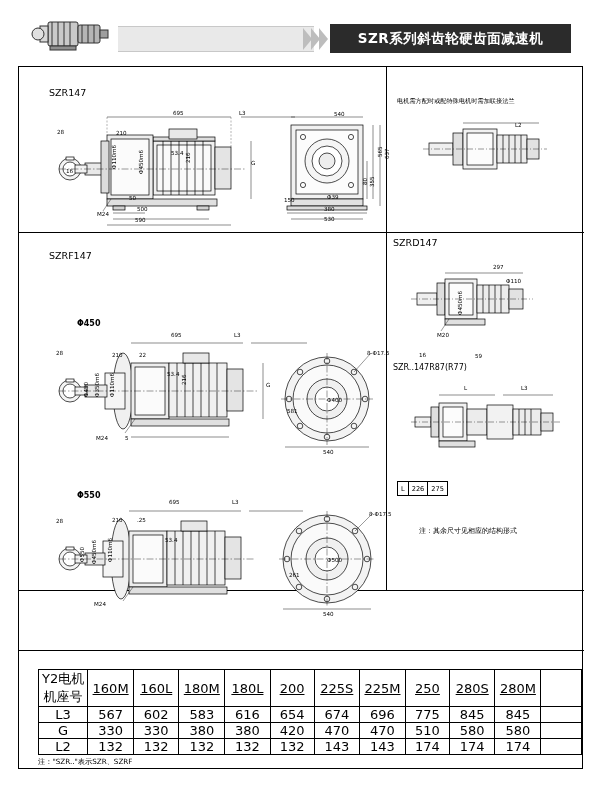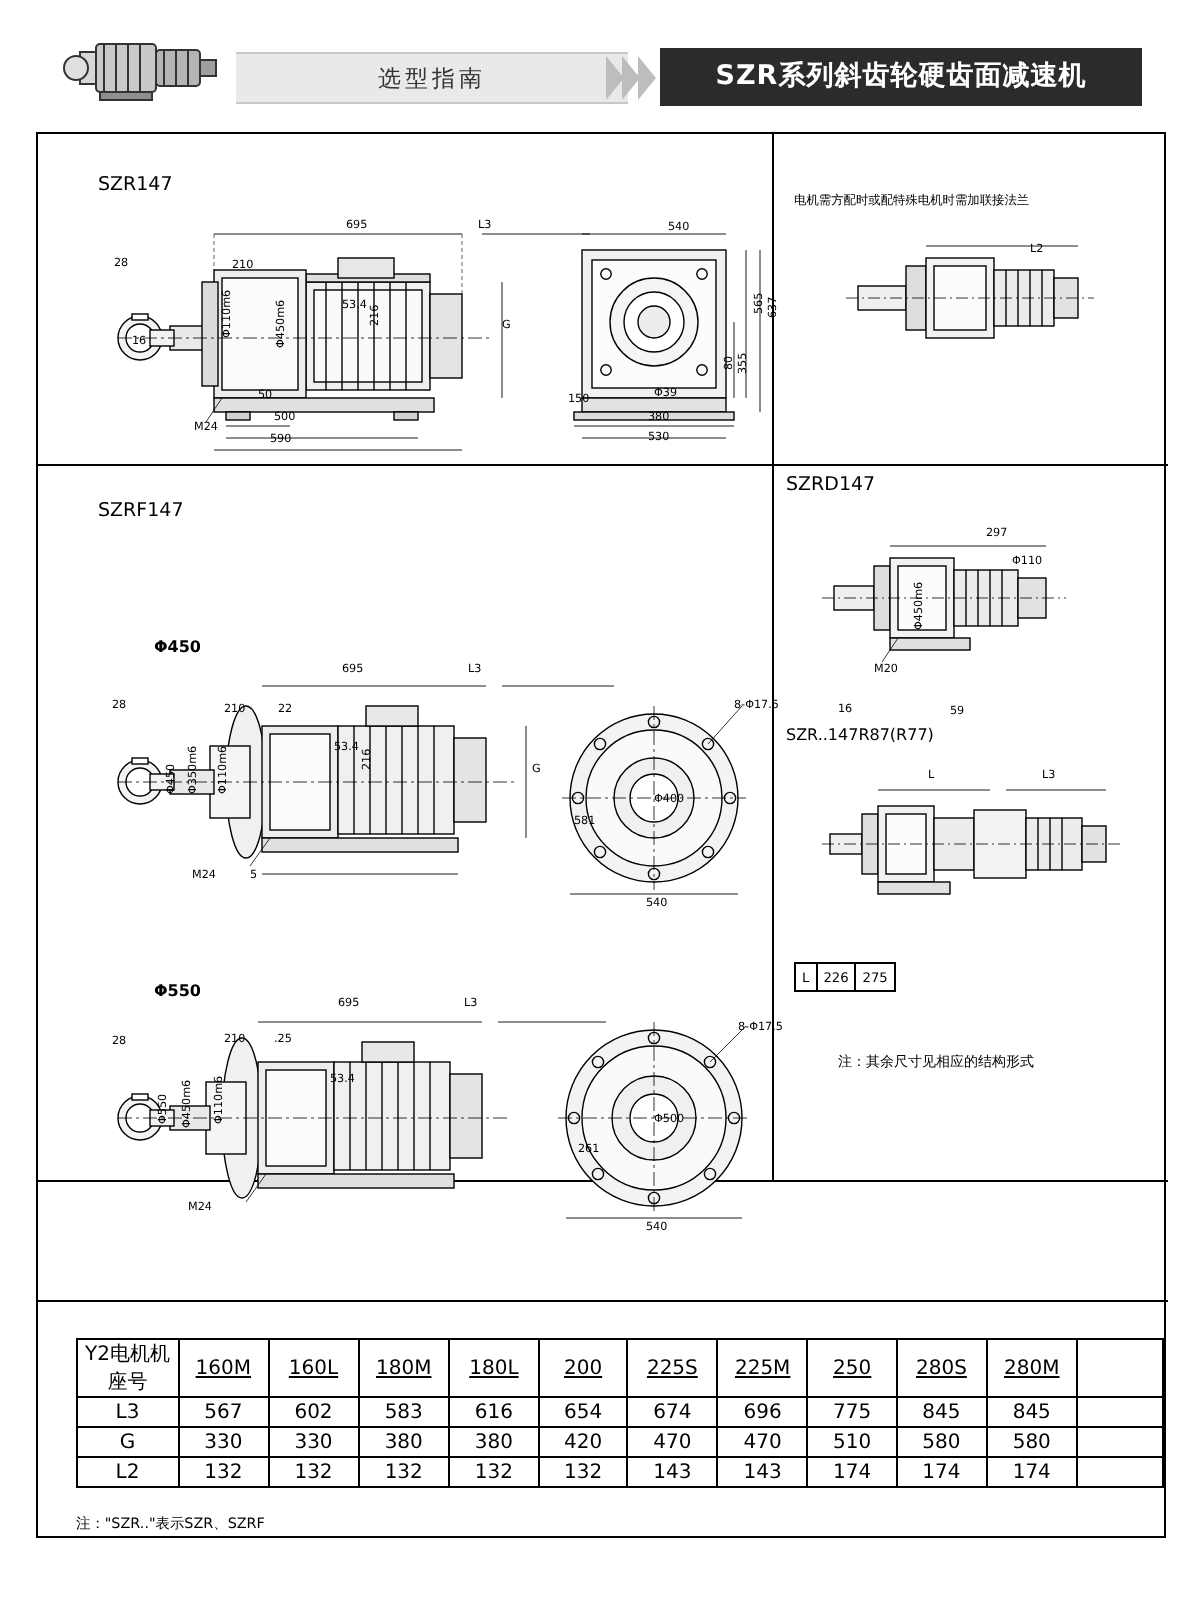--- a/index.html
+++ b/index.html
@@ -126,21 +126,21 @@
   .dwg { position: absolute; z-index: 2; }
 
   
   .tbl-wrap {
     position: absolute;
     left: 37px; top: 668px;
     z-index: 5;
   }
   table.spec {
     border-collapse: collapse;
-    font-size: 10px;
+    font-size: 13px;
     color: #000;
   }
   table.spec td {
     border: 1px solid #000;
     text-align: center;
     height: 15px;
     padding: 0 2px;
   }
   table.spec td.hdr { width: 47px; text-decoration: underline; }
   table.spec td.lbl { width: 55px; }
@@ -183,21 +183,20 @@
           <line x1="28" y1="8" x2="28" y2="32"></line>
           <line x1="34" y1="8" x2="34" y2="32"></line>
           <line x1="40" y1="8" x2="40" y2="32"></line>
           <line x1="52" y1="11" x2="52" y2="29"></line>
           <line x1="58" y1="11" x2="58" y2="29"></line>
           <line x1="64" y1="11" x2="64" y2="29"></line>
         </g>
       </svg>
     </div>
     <div class="header-band"></div>
-    <div class="header-band-text" style="left:118px; top:26px;">选型指南</div>
     <div class="chev c1"></div>
     <div class="chev c2"></div>
     <div class="chev c3"></div>
     <div class="header-title">SZR系列斜齿轮硬齿面减速机</div>
   </div>
 
   <div class="frame">
 
 
     <div class="hline" style="left:0; top:165px; width:565px;"></div>

